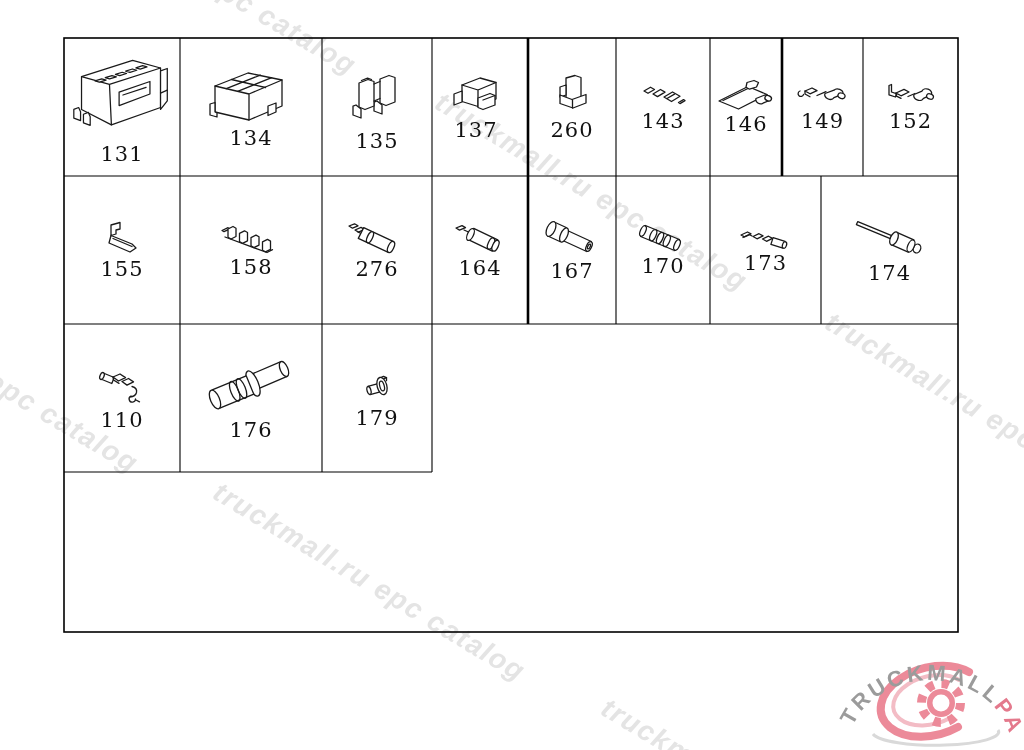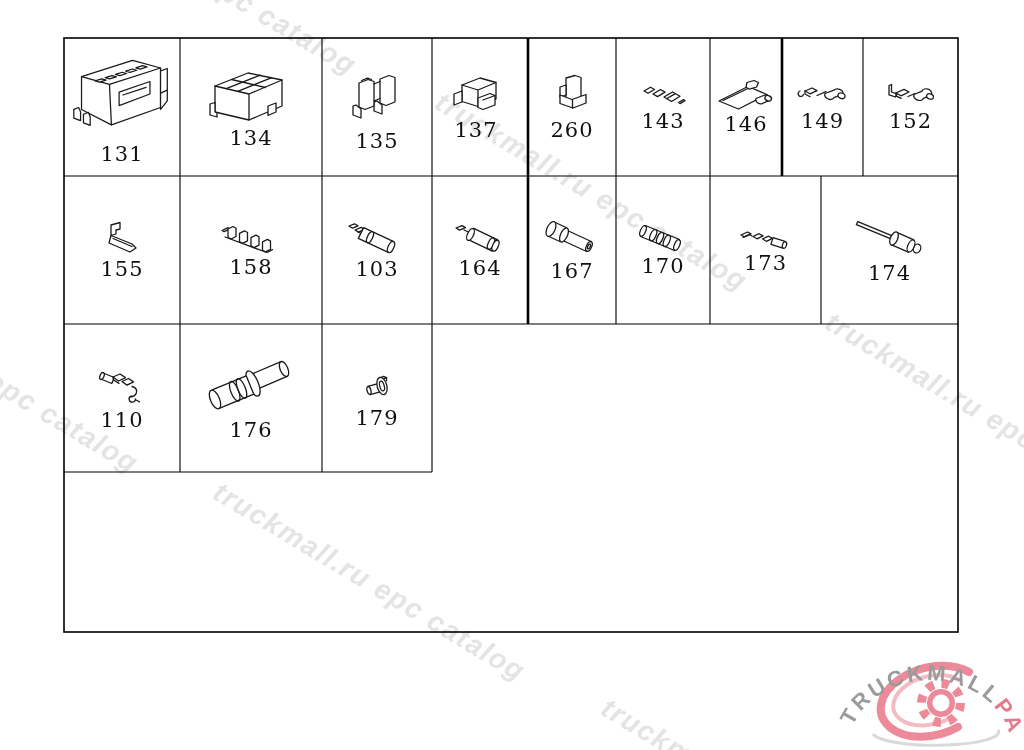--- a/index.html
+++ b/index.html
@@ -166,21 +166,21 @@
 
   <div class="cell" style="left:322px;top:176px;width:110px;height:148px">
     <svg class="art" width="66" height="36" viewBox="0 0 66 36">
       <path d="M5,6 l5.5,-2.2 l3.5,2 l-5.5,2.4 z"></path>
       <path d="M11,10 l6,-2.6 l3.5,2 l-6,2.7 z"></path>
       <path class="ln" d="M14,12 l4,2"></path>
       <path d="M14.3,18.4 L19.7,7.6 L49.7,21.6 L44.3,32.4 Z"></path>
       <ellipse cx="26" cy="17.2" rx="2.6" ry="6" transform="rotate(25 26 17.2)"></ellipse>
       <ellipse cx="47" cy="27" rx="2.8" ry="6" transform="rotate(25 47 27)"></ellipse>
     </svg>
-    <div class="num">103</div>
+    <div class="num">276</div>
   </div>
 
   <div class="cell" style="left:432px;top:176px;width:96px;height:148px">
     <svg class="art" width="58" height="34" viewBox="0 0 58 34">
       <path d="M5,7 l6,-2.4 l3.5,2 l-6,2.5 z"></path>
       <path class="ln" d="M13,9 l4.5,2"></path>
       <path d="M17.3,18.6 L22.7,7.4 L46.7,18.9 L41.3,30.1 Z"></path>
       <ellipse cx="19.5" cy="13.5" rx="3" ry="6.4" transform="rotate(25 19.5 13.5)"></ellipse>
       <ellipse cx="40" cy="22.6" rx="2.8" ry="6" transform="rotate(25 40 22.6)"></ellipse>
       <ellipse cx="44.5" cy="24.7" rx="2.8" ry="5.8" transform="rotate(25 44.5 24.7)"></ellipse>

